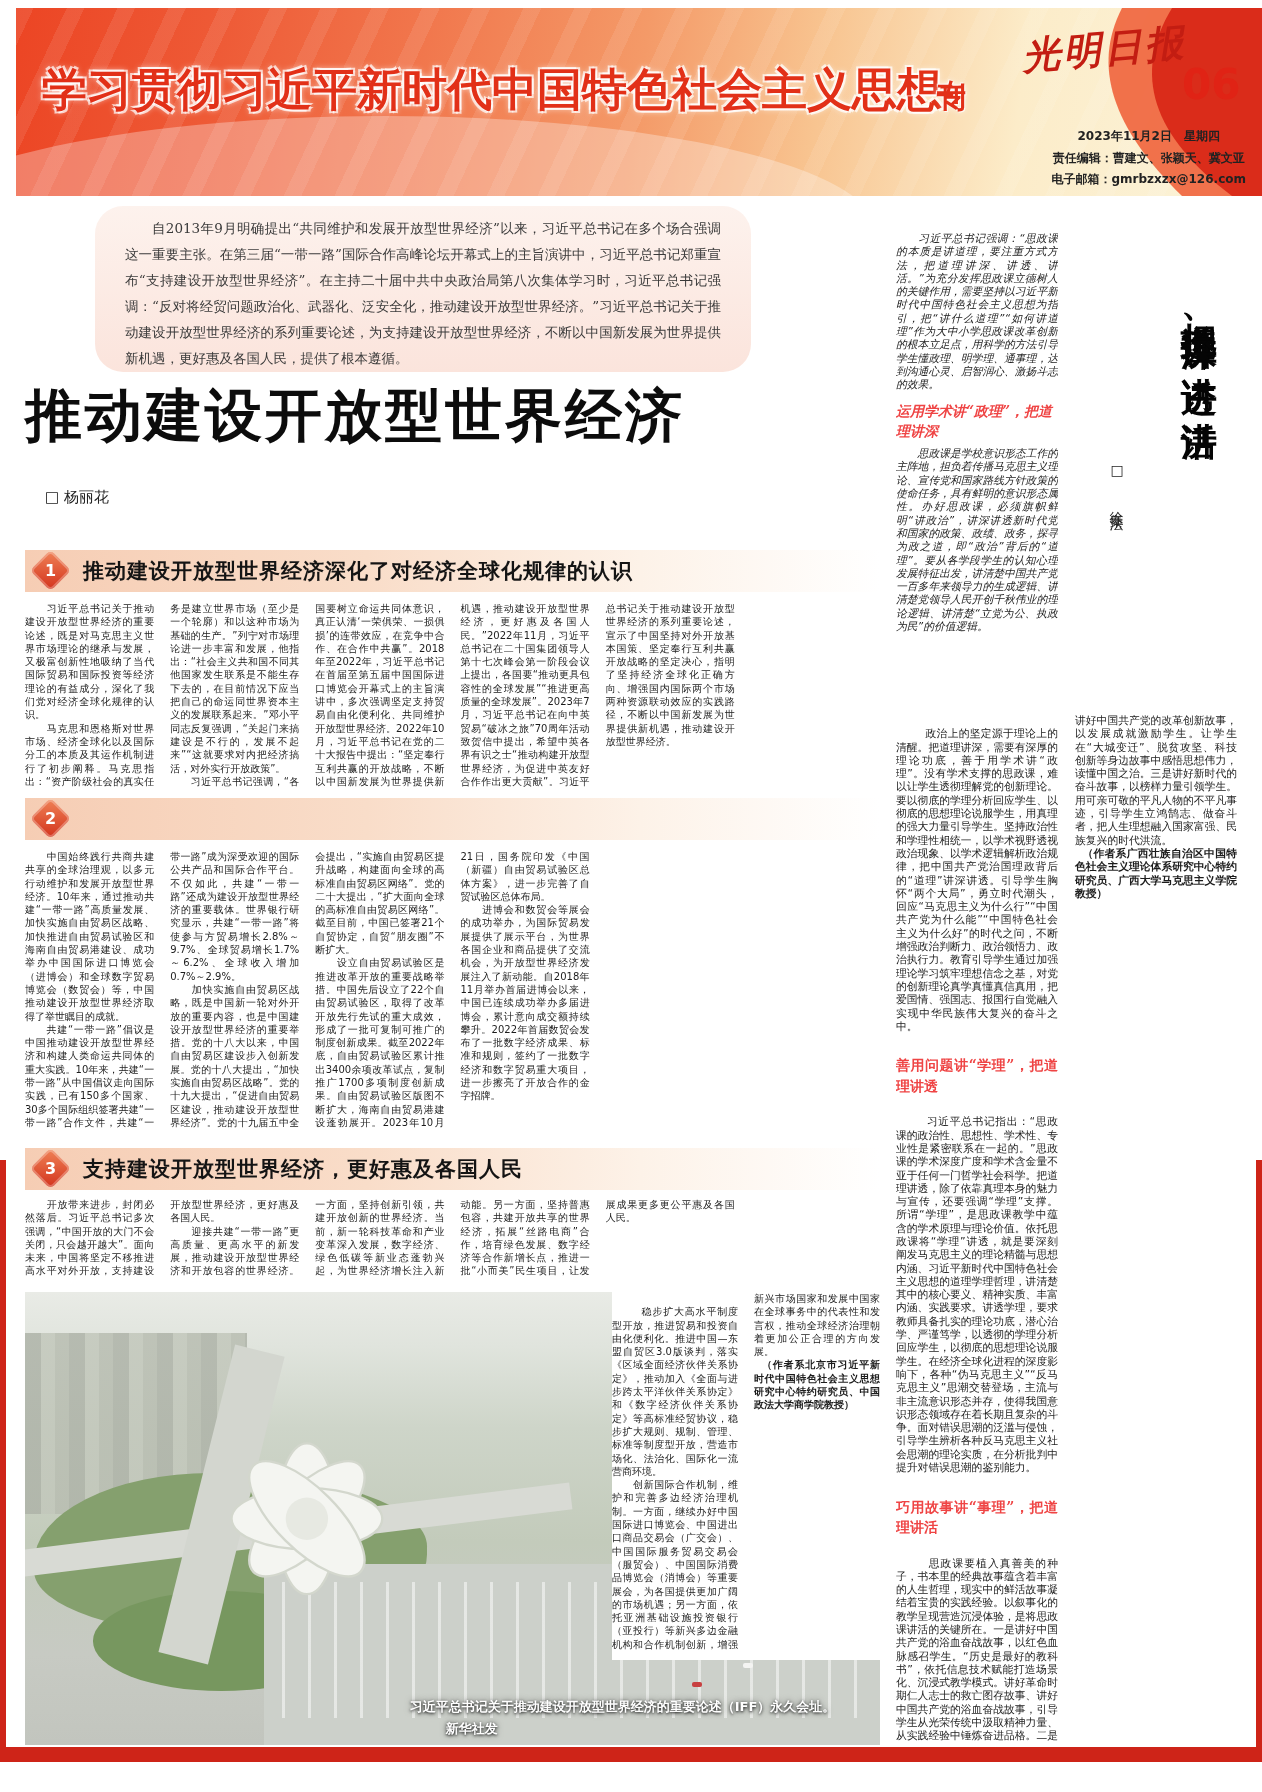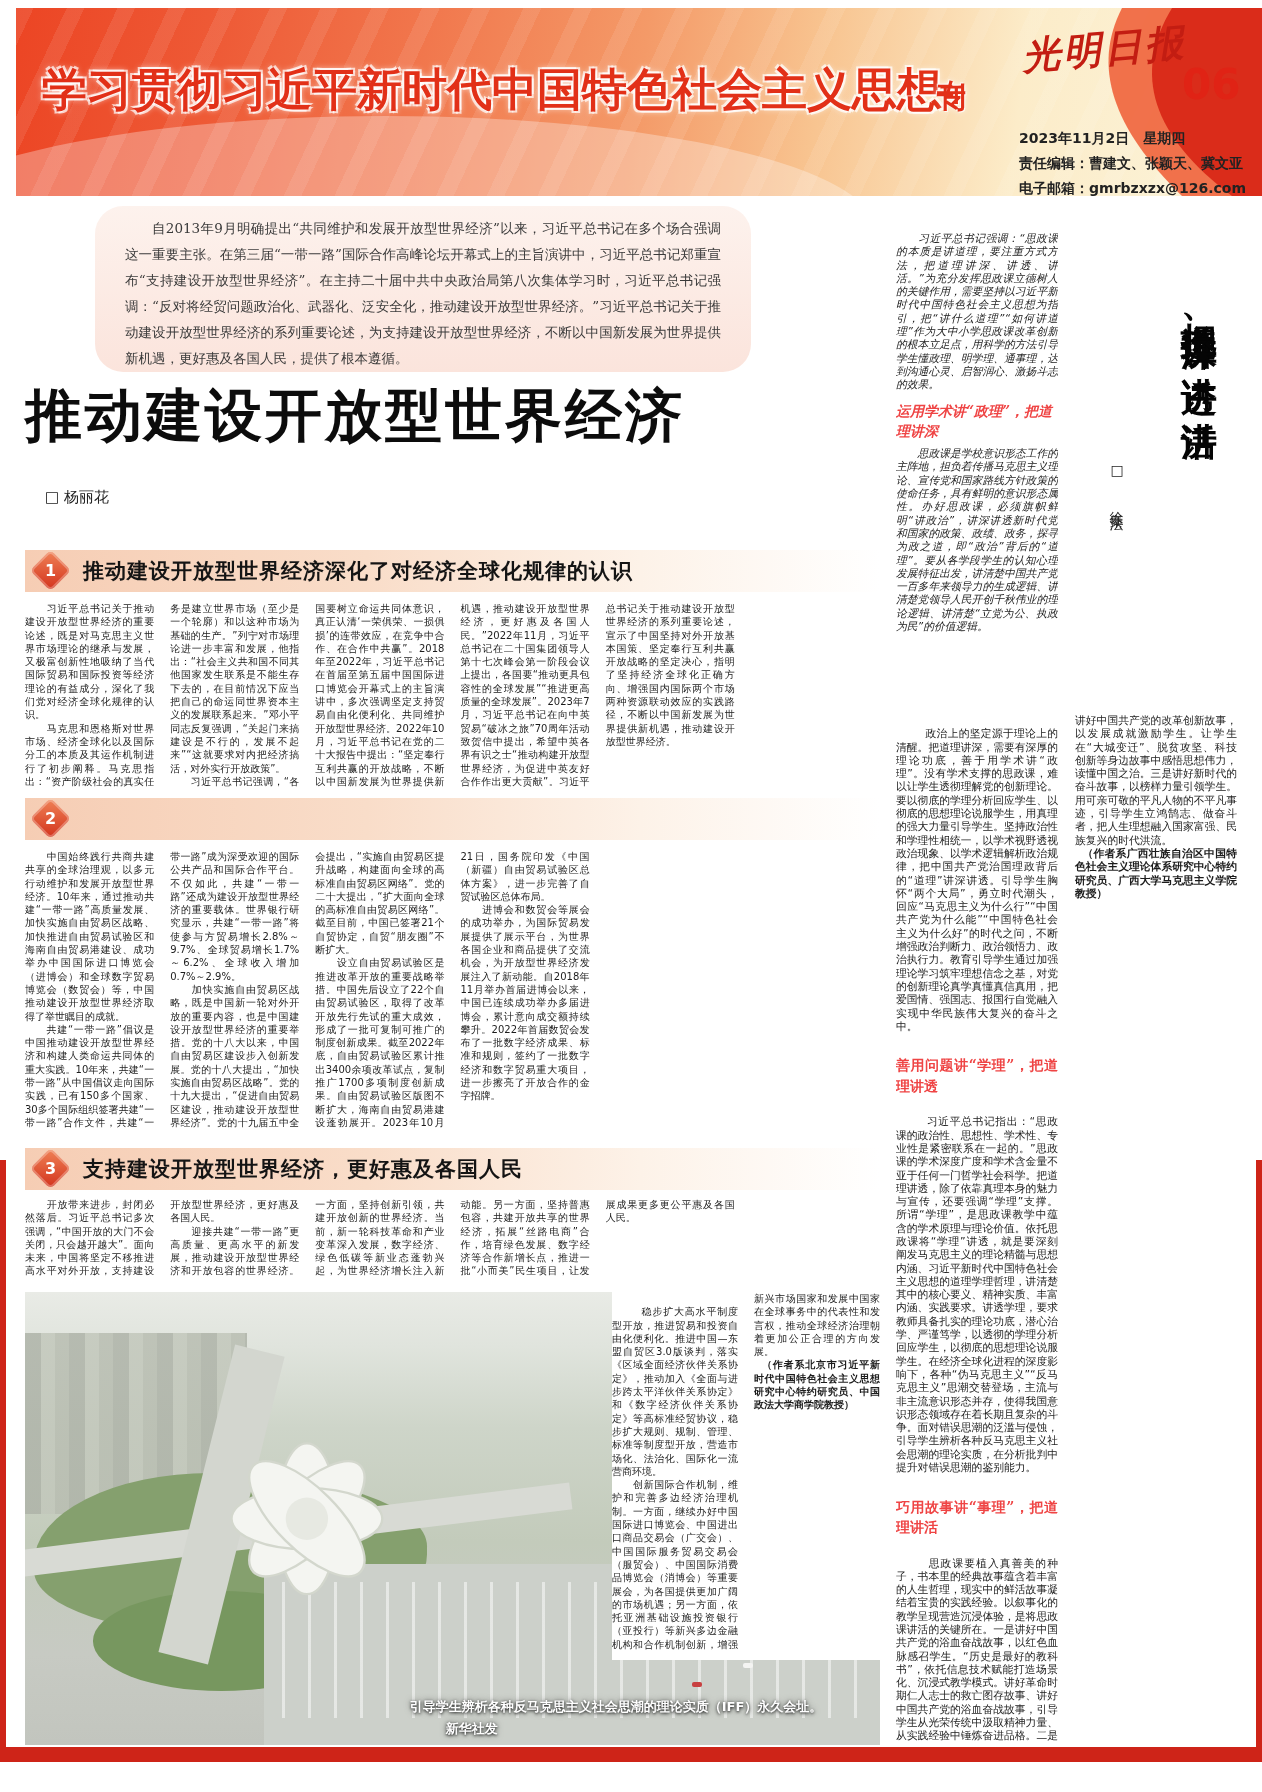--- a/index.html
+++ b/index.html
@@ -17,21 +17,21 @@
   .banner-ribbon{position:absolute;right:0;top:0;width:250px;height:188px;}
   .banner-title{position:absolute;left:26px;top:52px;font-size:45px;font-weight:900;color:#e23018;
     font-family:"DejaVu Serif","Liberation Serif",serif;letter-spacing:0px;white-space:nowrap;
     text-shadow:0 0 7px rgba(255,255,255,.95),2px 2px 0 rgba(255,255,255,.7),-2px -2px 0 rgba(255,255,255,.7),2px -2px 0 rgba(255,255,255,.7),-2px 2px 0 rgba(255,255,255,.7);}
   .banner-supplement{position:absolute;left:916px;top:48px;writing-mode:vertical-rl;text-orientation:upright;
     font-size:29px;font-weight:900;color:#e23018;letter-spacing:4px;
     text-shadow:0 0 6px rgba(255,255,255,.95),1px 1px 0 rgba(255,255,255,.8),-1px -1px 0 rgba(255,255,255,.8);}
   .masthead{position:absolute;left:1006px;top:16px;font-size:38px;color:#c31d12;font-weight:700;font-style:italic;
     font-family:"DejaVu Serif","Liberation Serif",serif;transform:rotate(-5deg);letter-spacing:3px;white-space:nowrap;}
   .pagenum{position:absolute;left:1166px;top:52px;font-size:42px;font-weight:700;color:#e02315;}
-  .dateblock{position:absolute;right:16px;top:118px;text-align:left;font-size:14px;font-weight:700;color:#222;line-height:1.8;}
+  .dateblock{position:absolute;right:16px;top:118px;text-align:center;font-size:12px;font-weight:700;color:#222;line-height:1.8;}
 
   
   .intro-box{position:absolute;left:95px;top:206px;width:656px;height:166px;box-sizing:border-box;
     border-radius:28px;background:linear-gradient(180deg,#fdf2ed 0%,#fbe4dc 100%);
     padding:10px 30px;font-size:13.5px;line-height:1.92;color:#3a3a3a;text-align:justify;text-indent:2em;
     font-family:"DejaVu Serif","Liberation Serif",serif;}
   .headline{position:absolute;left:25px;top:378px;width:840px;font-size:57px;font-weight:900;color:#0c0c0c;
     font-family:"DejaVu Serif","Liberation Serif",serif;letter-spacing:3px;white-space:nowrap;}
   .author{position:absolute;left:45px;top:488px;font-size:15px;color:#222;}
 
@@ -165,21 +165,21 @@
       <ellipse cx="50" cy="50" rx="13" ry="32"></ellipse>
       <ellipse cx="50" cy="50" rx="13" ry="32" transform="rotate(45 50 50)"></ellipse>
       <ellipse cx="50" cy="50" rx="13" ry="32" transform="rotate(90 50 50)"></ellipse>
       <ellipse cx="50" cy="50" rx="13" ry="32" transform="rotate(135 50 50)"></ellipse>
     </g>
     <circle cx="50" cy="50" r="9" fill="#e7e9e2"></circle>
   </svg>
   <div class="ph-car1"></div>
   <div class="ph-car2"></div>
   <div class="ph-caption">
-    <span>引导学生辨析各种反马克思主义社会思潮的理论实质（IFF）永久会址。</span><span class="ph-credit">新华社发</span>
+    <span>习近平总书记关于推动建设开放型世界经济的重要论述（IFF）永久会址。</span><span class="ph-credit">新华社发</span>
   </div>
 </div>
 
 <div class="colbody s3-bodyB">
   <span>　　稳步扩大高水平制度型开放，推进贸易和投资自由化便利化。推进中国—东盟自贸区3.0版谈判，落实《区域全面经济伙伴关系协定》，推动加入《全面与进步跨太平洋伙伴关系协定》和《数字经济伙伴关系协定》等高标准经贸协议，稳步扩大规则、规制、管理、标准等制度型开放，营造市场化、法治化、国际化一流营商环境。
 　　创新国际合作机制，维护和完善多边经济治理机制。一方面，继续办好中国国际进口博览会、中国进出口商品交易会（广交会）、中国国际服务贸易交易会（服贸会）、中国国际消费品博览会（消博会）等重要展会，为各国提供更加广阔的市场机遇；另一方面，依托亚洲基础设施投资银行（亚投行）等新兴多边金融机构和合作机制创新，增强新兴市场国家和发展中国家在全球事务中的代表性和发言权，推动全球经济治理朝着更加公正合理的方向发展。</span>
   <span class="attr">（作者系北京市习近平新时代中国特色社会主义思想研究中心特约研究员、中国政法大学商学院教授）</span>
 </div>
 
 <div class="r-col1">

